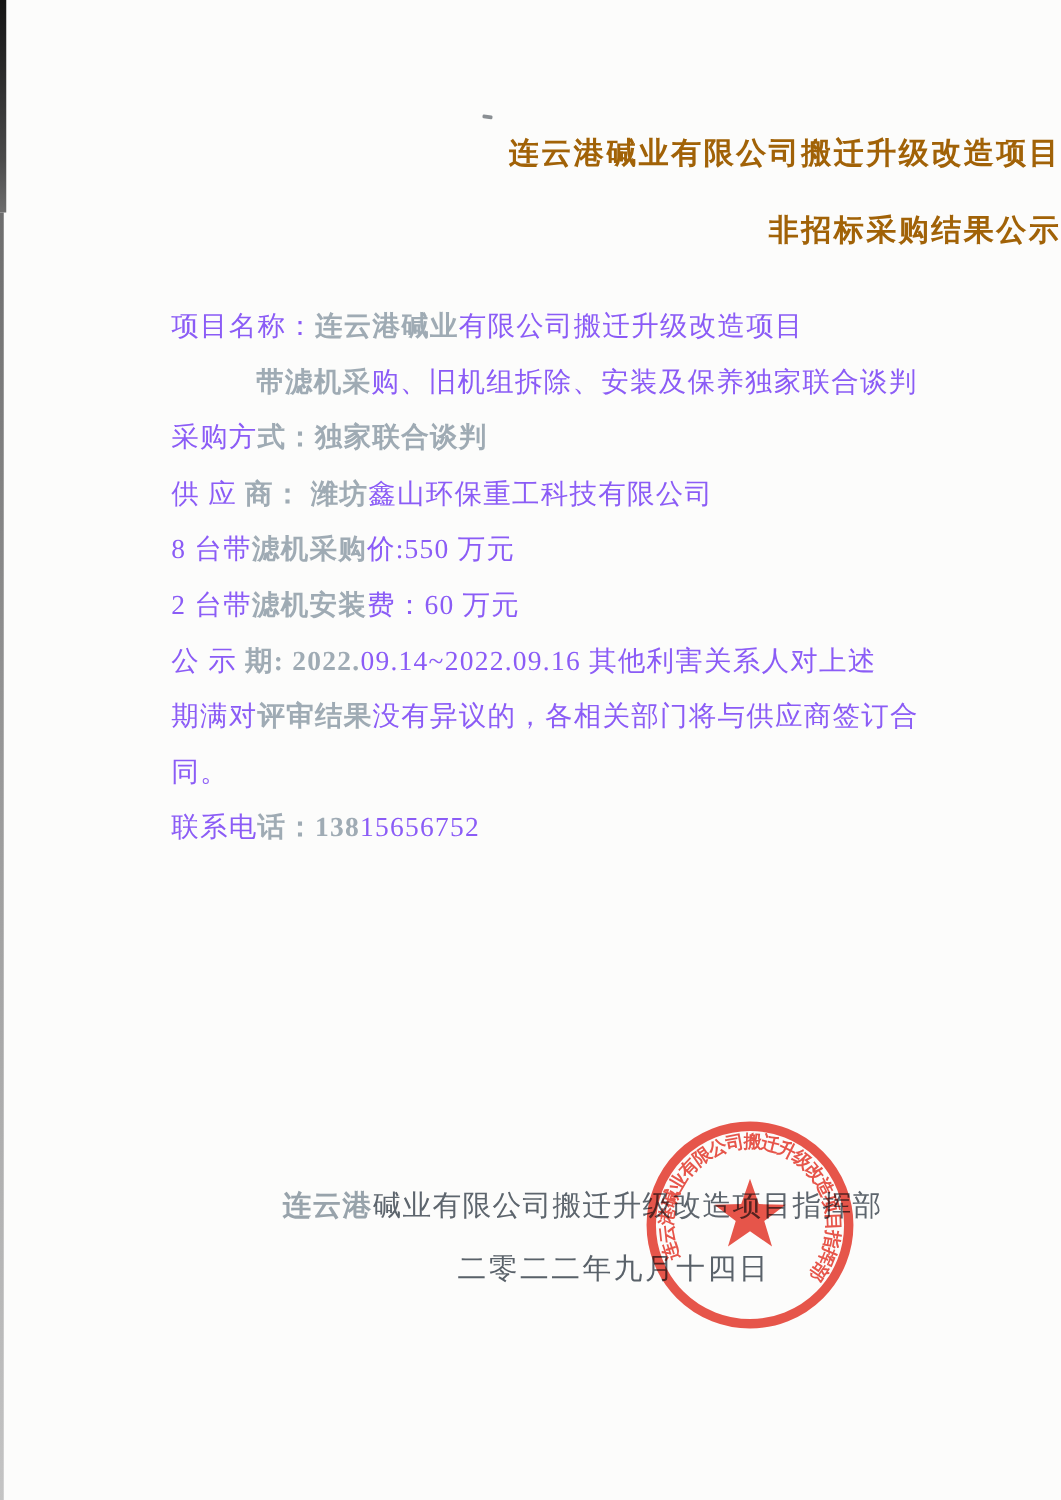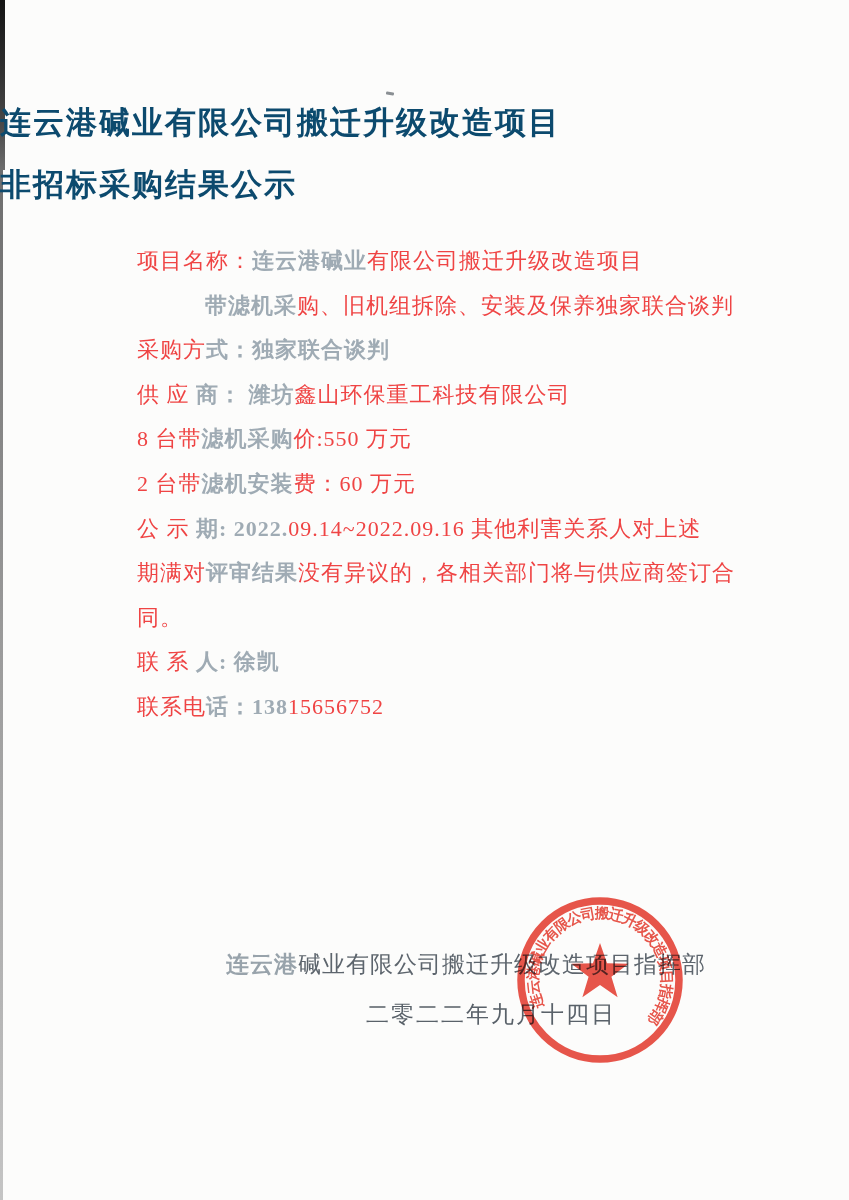--- a/index.html
+++ b/index.html
@@ -21,31 +21,31 @@
     background: linear-gradient(to bottom, #6d6d6d 0%, #9a9a9a 45%, #c4c4c4 100%);
   }
   .speck {
     position:absolute; left:386px; top:92px; width:8px; height:3px;
     background:#8a8f93; border-radius:1px; transform: rotate(8deg);
     font-size:0;
   }
   
   .title-block {
     position:absolute; left:0; top:92px; width:849px;
-    text-align:left; color:#0c4a6e; font-weight:700;
-    font-size:31px; line-height:62px; letter-spacing:2px;
+    text-align:right; color:#a16207; font-weight:700;
+    font-size:24px; line-height:62px; letter-spacing:2px;
   }
   
   .body-text {
     position:absolute; left:137px; top:239px; width:630px;
     font-size:22px; letter-spacing:1px;
   }
   .body-line { height:44.6px; line-height:44.6px; white-space:nowrap; }
   .body-line.indented { padding-left:68px; }
-  .tone-dark  { color:#ef4444; }
+  .tone-dark  { color:#8b5cf6; }
   .tone-faint { color:#9fabb4;font-weight:bold; }
   
   .signature-org {
     position:absolute; left:226px; top:948px;
     font-size:23px; letter-spacing:1px; line-height:34px; white-space:nowrap;
   }
   .signature-org .tone-dark { color:#5d656d; }
   .signature-org .tone-faint { color:#98a3ab; }
   .signature-date {
     position:absolute; left:366px; top:998px;
@@ -75,21 +75,20 @@
   <div class="body-text">
       <div class="body-line"><span class="tone-dark">项目名称：</span><span class="tone-faint">连云港碱业</span><span class="tone-dark">有限公司搬迁升级改造项目</span></div>
       <div class="body-line indented"><span class="tone-faint">带滤机采</span><span class="tone-dark">购、旧机组拆除、安装及保养独家联合谈判</span></div>
       <div class="body-line"><span class="tone-dark">采购方</span><span class="tone-faint">式：独家联合谈判</span></div>
       <div class="body-line"><span class="tone-dark">供 应 </span><span class="tone-faint">商： 潍坊</span><span class="tone-dark">鑫山环保重工科技有限公司</span></div>
       <div class="body-line"><span class="tone-dark">8 台带</span><span class="tone-faint">滤机采购</span><span class="tone-dark">价:550 万元</span></div>
       <div class="body-line"><span class="tone-dark">2 台带</span><span class="tone-faint">滤机安装</span><span class="tone-dark">费：60 万元</span></div>
       <div class="body-line"><span class="tone-dark">公 示 </span><span class="tone-faint">期: 2022.</span><span class="tone-dark">09.14~2022.09.16 其他利害关系人对上述</span></div>
       <div class="body-line"><span class="tone-dark">期满对</span><span class="tone-faint">评审结果</span><span class="tone-dark">没有异议的，各相关部门将与供应商签订合</span></div>
       <div class="body-line"><span class="tone-dark">同。</span></div>
-      <div class="body-line"><span class="tone-dark">联 系 </span><span class="tone-faint">人: 徐凯</span></div>
       <div class="body-line"><span class="tone-dark">联系电</span><span class="tone-faint">话：138</span><span class="tone-dark">15656752</span></div>
     </div>
 
   <div class="signature-org"><span class="tone-faint">连云港</span><span class="tone-dark">碱业有限公司搬迁升级改造项目指挥部</span></div>
   <div class="signature-date">二零二二年九月十四日</div>
 
   <svg class="seal" viewBox="-90 -90 180 180" xmlns="http://www.w3.org/2000/svg">
     <circle cx="0" cy="0" r="79" fill="none" stroke="#e8473b" stroke-width="7.5"></circle>
     <polygon fill="#e8473b" points="0,-37 7.05,-16.71 28.53,-16.27 11.41,-3.29 17.63,17.27 0,5 -17.63,17.27 -11.41,-3.29 -28.53,-16.27 -7.05,-16.71"></polygon>
     <defs>

